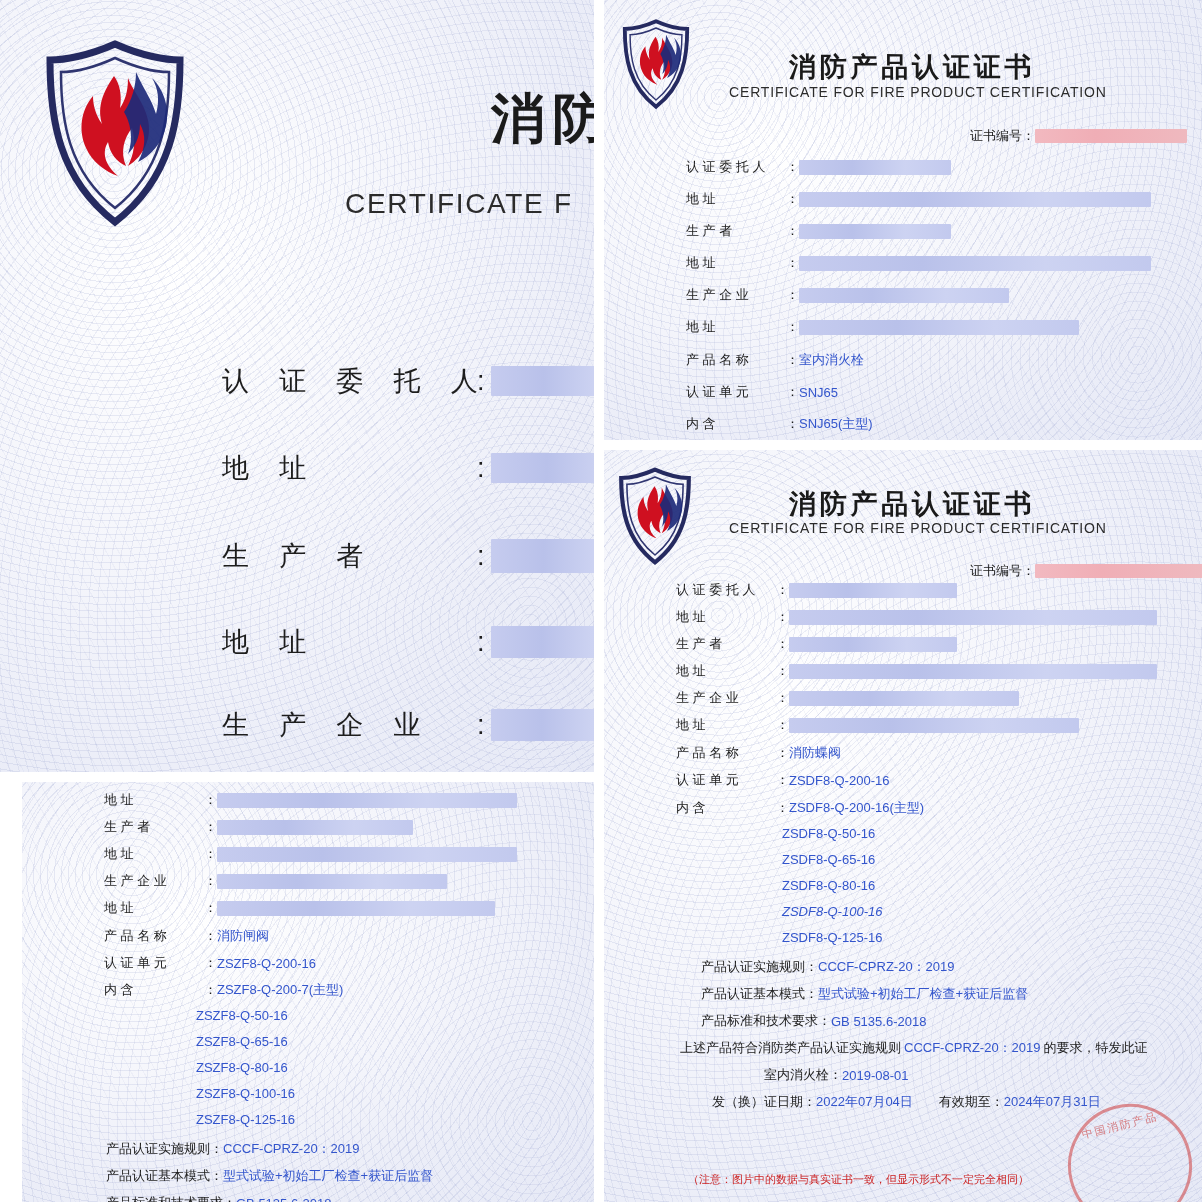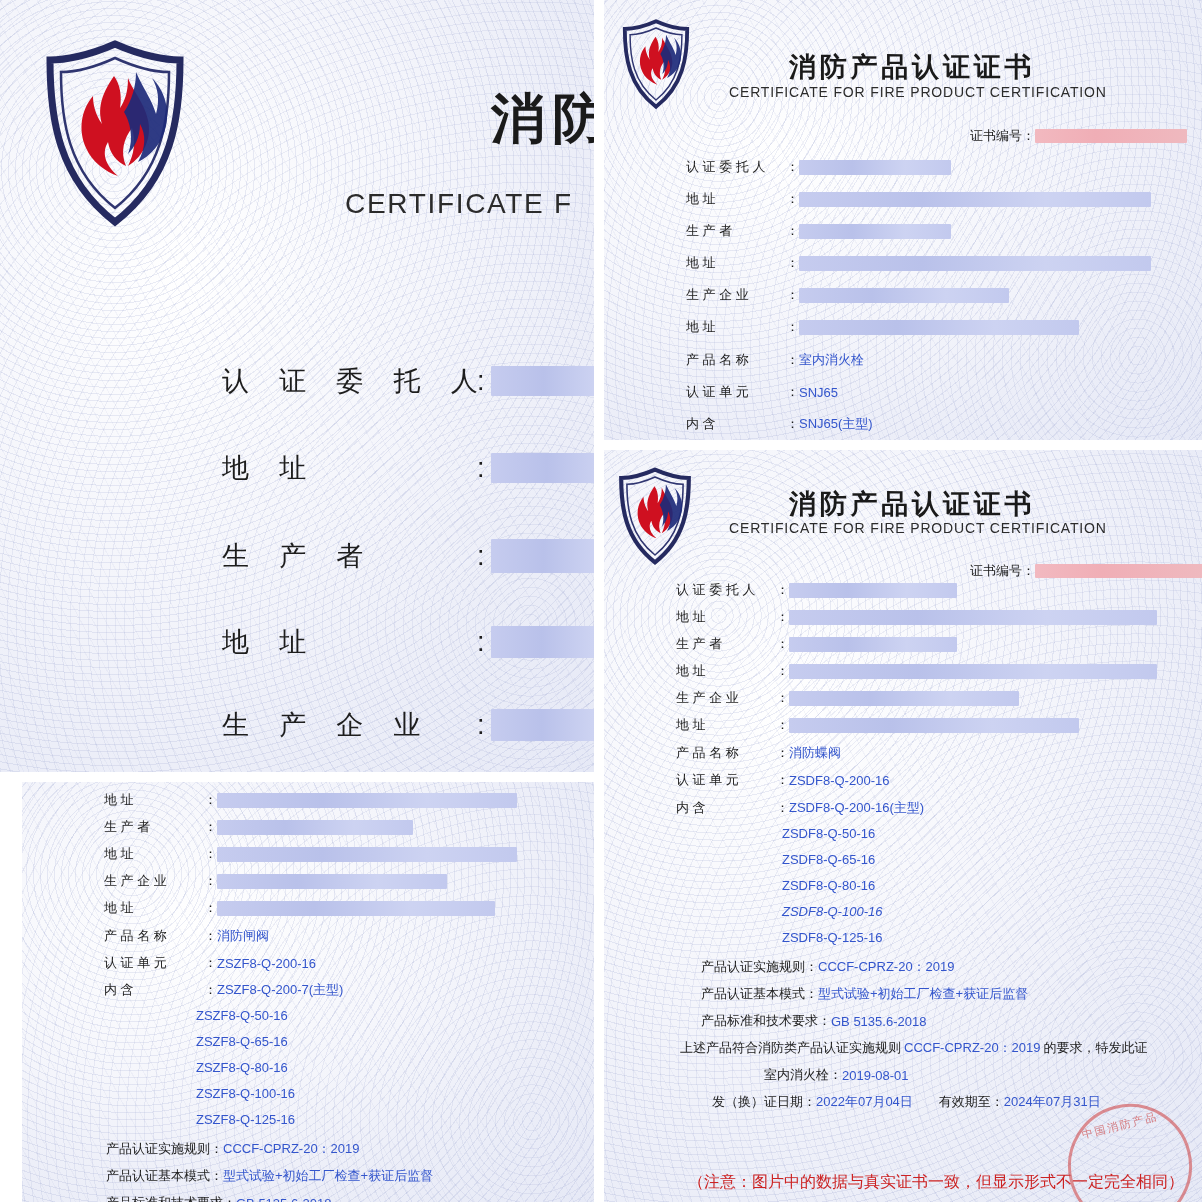--- a/index.html
+++ b/index.html
@@ -380,21 +380,21 @@
         <span class="value-dark">发（换）证日期</span>
         <span class="colon">：</span>
         <span class="value-blue">2022年07月04日</span>
         <span class="value-dark" style="margin-left:26px;">有效期至</span>
         <span class="colon">：</span>
         <span class="value-blue">2024年07月31日</span>
       </div>
 
 
 
-      <div class="red-text" style="position:absolute;left:84px;top:722px;font-size:16px;">（注意：图片中的数据与真实证书一致，但显示形式不一定完全相同）</div>
+      <div class="red-text" style="position:absolute;left:84px;top:722px;font-size:11px;">（注意：图片中的数据与真实证书一致，但显示形式不一定完全相同）</div>
 
       <div class="stamp" style="right:10px; bottom:-26px; width:118px; height:118px;">
         <span class="t1">中国消防产品</span>
       </div>
     </div>
   </div>
 
   <div class="panel" style="left:22px; top:782px; width:572px; height:420px;">
     <div class="guilloche"></div>
     <div class="panel-inner">

